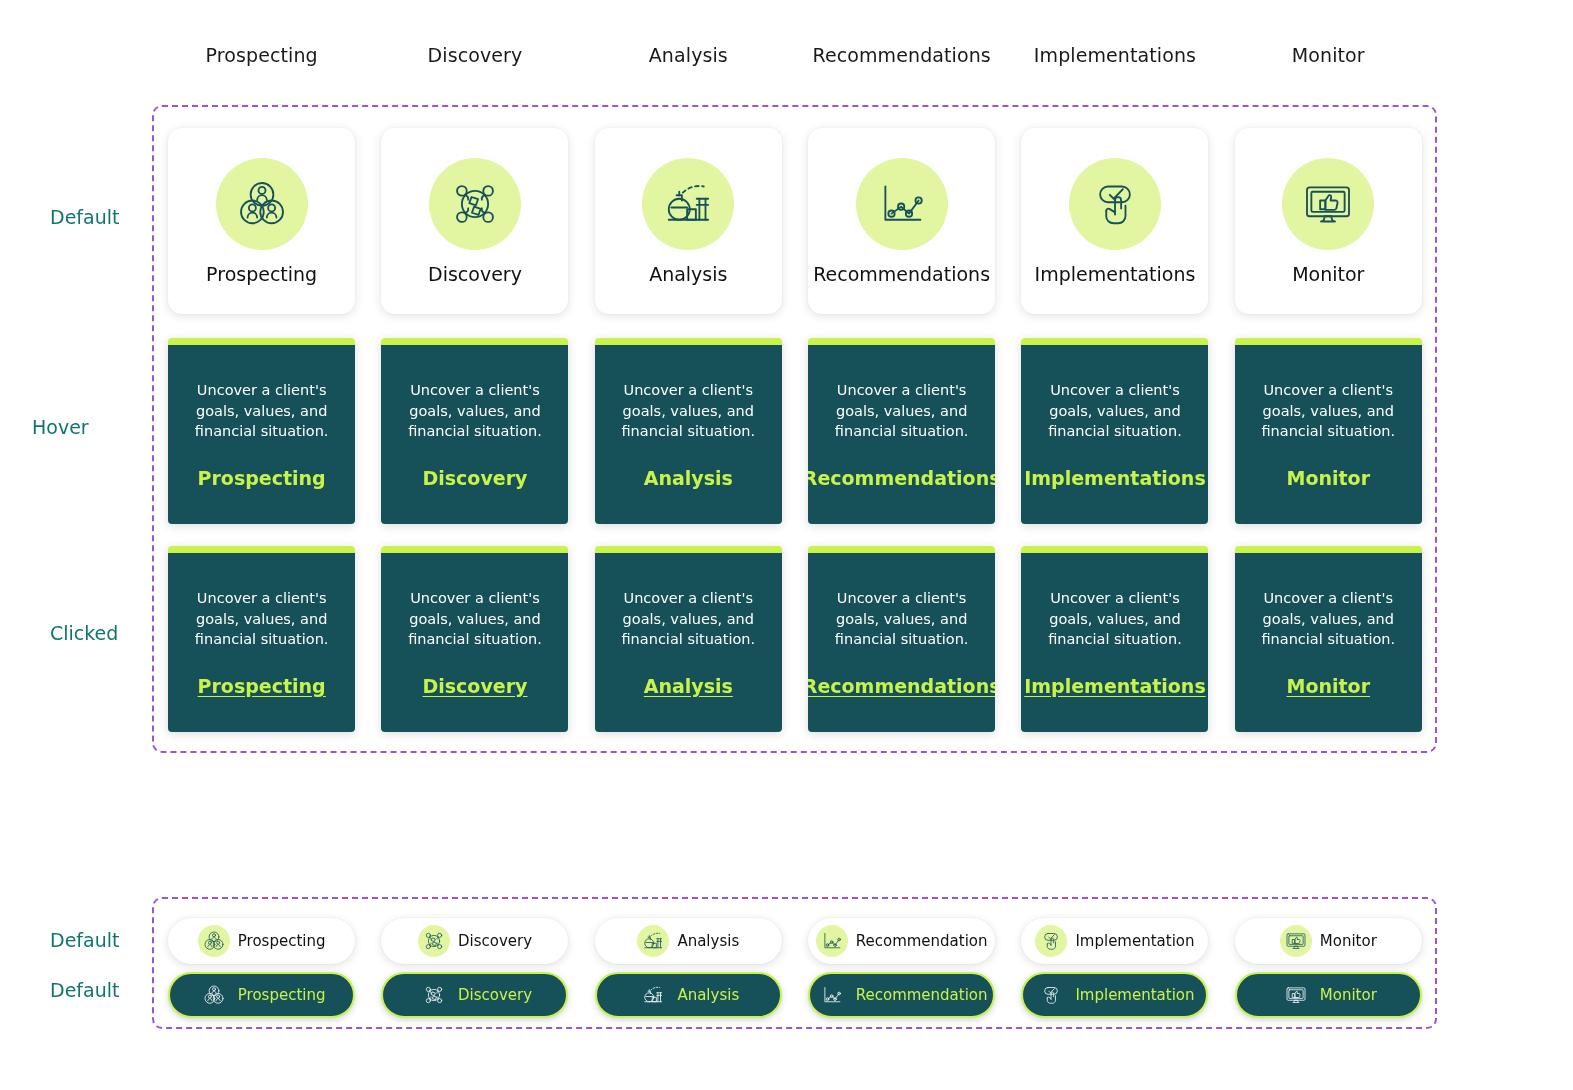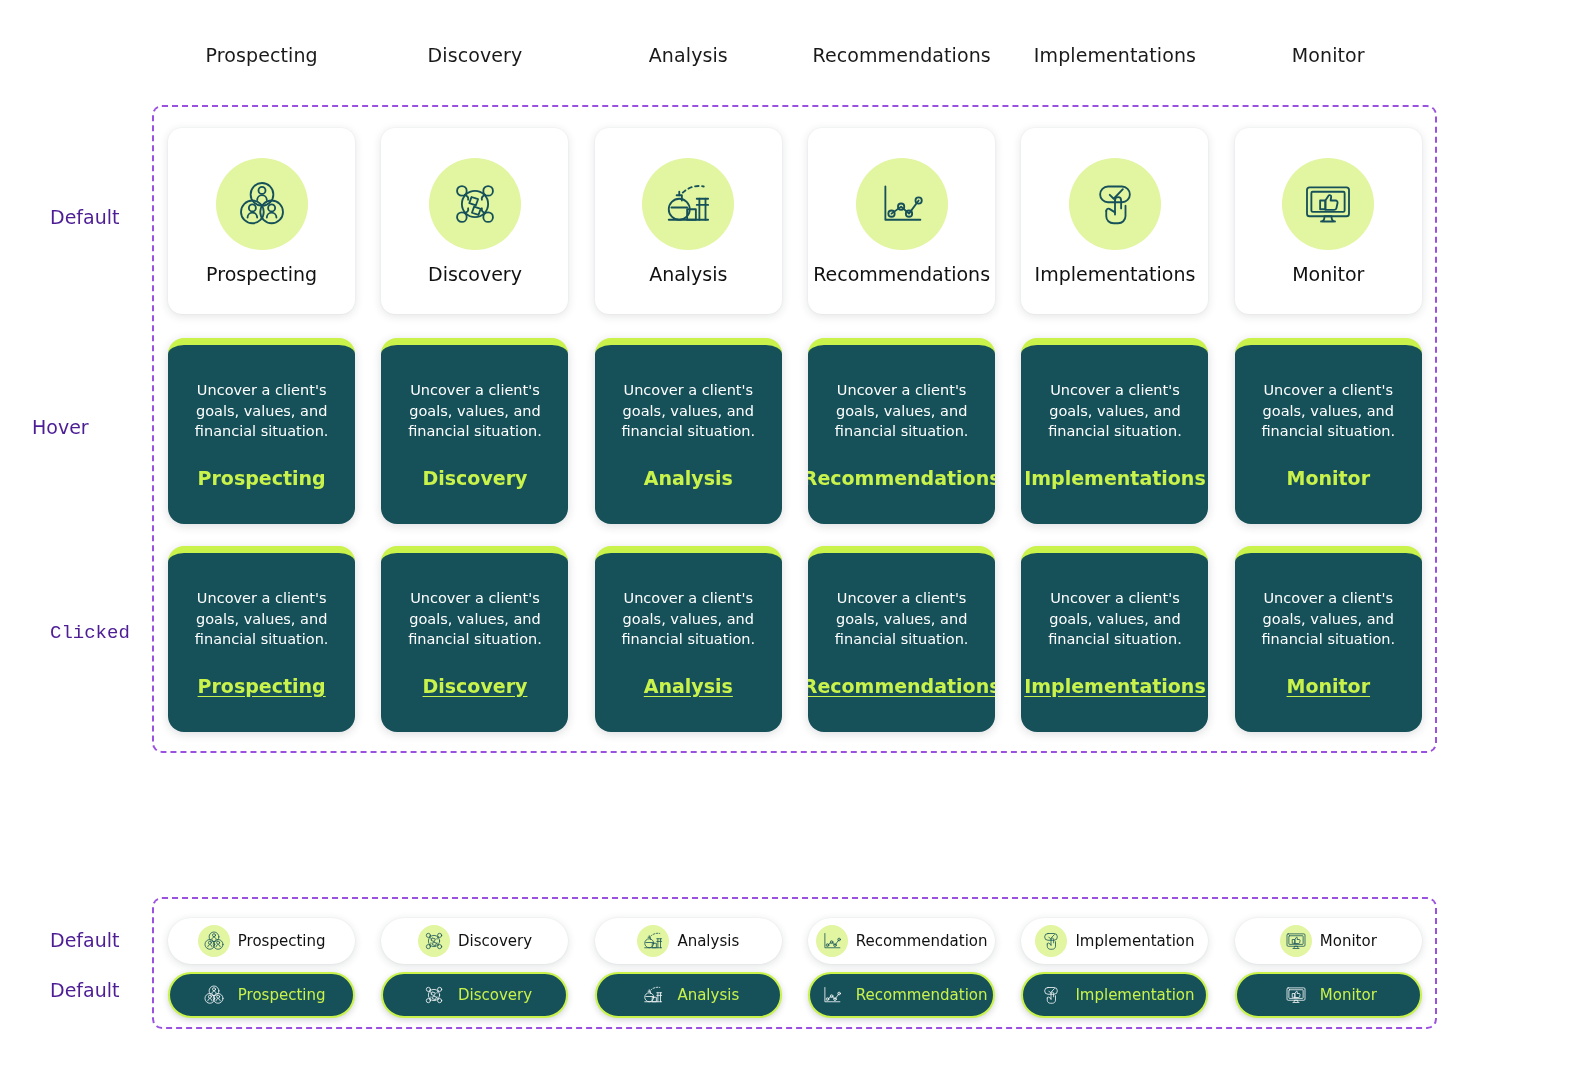--- a/index.html
+++ b/index.html
@@ -36,27 +36,27 @@
     border: 2px dashed #9b51e0;
     border-radius: 10px;
   }
   #frame-cards { left: 152px; top: 105px; width: 1285px; height: 648px; }
   #frame-pills { left: 152px; top: 897px; width: 1285px; height: 132px; }
 
   
   .row-label {
     position: absolute;
     font-size: 19px;
-    color: #4c1d95;
+    color: #0f766e;
     text-align: left;
     white-space: nowrap;
   }
   #label-default { left: 50px; top: 206px; }
   #label-hover   { left: 32px; top: 416px; }
-  #label-clicked { left: 50px; top: 622px; font-family: Liberation Mono, monospace; }
+  #label-clicked { left: 50px; top: 622px; }
   #label-pill-default { left: 50px; top: 929px; }
   #label-pill-active  { left: 50px; top: 979px; }
 
   
   .card-row {
     position: absolute;
     left: 155px;
     width: 1280px;
     display: flex;
     gap: 0;
@@ -94,21 +94,21 @@
     color: #111111;
     text-align: center;
     line-height: 1.1;
   }
 
   
   .card-dark {
     width: 187px;
     height: 186px;
     background: #16515a;
-    border-radius: 16px;
+    border-radius: 4px;
     border-top: 7px solid #c9f24a;
     box-shadow: 0 2px 10px rgba(30,40,50,.16);
     display: flex;
     flex-direction: column;
     align-items: center;
     justify-content: center;
     gap: 26px;
     padding: 0 14px;
     overflow: hidden;
   }

